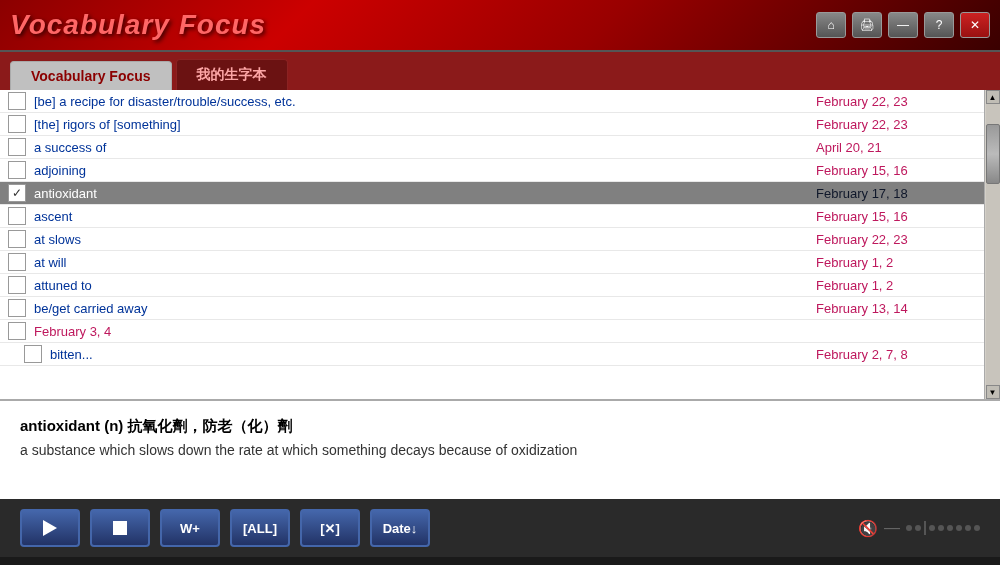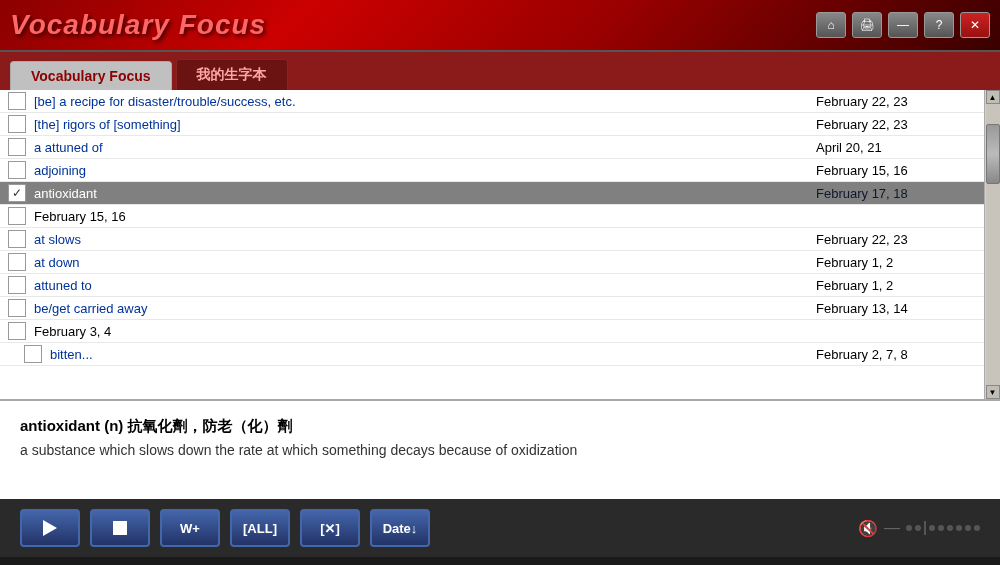--- a/index.html
+++ b/index.html
@@ -131,21 +131,21 @@
       flex: 1;
       font-size: 13px;
       color: #003399;
     }
     .list-row.selected .row-word {
       color: #fff;
     }
 
     .row-date {
       font-size: 13px;
-      color: #000000;
+      color: #be185d;
       width: 160px;
       text-align: left;
     }
     .list-row.selected .row-date {
       color: #0f172a;
     }
 
     
     .scrollbar-area {
       width: 16px;
@@ -301,50 +301,51 @@
     </div>
 
     <div class="list-row">
       <div class="row-checkbox"></div>
       <span class="row-word">[the] rigors of [something]</span>
       <span class="row-date">February 22, 23</span>
     </div>
 
     <div class="list-row">
       <div class="row-checkbox"></div>
-      <span class="row-word">a attuned of</span>
+      <span class="row-word">a success of</span>
       <span class="row-date">April 20, 21</span>
     </div>
 
     <div class="list-row">
       <div class="row-checkbox"></div>
       <span class="row-word">adjoining</span>
       <span class="row-date">February 15, 16</span>
     </div>
 
     <div class="list-row selected">
       <div class="row-checkbox checked">✓</div>
       <span class="row-word">antioxidant</span>
       <span class="row-date">February 17, 18</span>
     </div>
 
     <div class="list-row">
       <div class="row-checkbox"></div>
+      <span class="row-word">ascent</span>
       <span class="row-date">February 15, 16</span>
     </div>
 
     <div class="list-row">
       <div class="row-checkbox"></div>
       <span class="row-word">at slows</span>
       <span class="row-date">February 22, 23</span>
     </div>
 
     <div class="list-row">
       <div class="row-checkbox"></div>
-      <span class="row-word">at down</span>
+      <span class="row-word">at will</span>
       <span class="row-date">February 1, 2</span>
     </div>
 
     <div class="list-row">
       <div class="row-checkbox"></div>
       <span class="row-word">attuned to</span>
       <span class="row-date">February 1, 2</span>
     </div>
 
     <div class="list-row">

